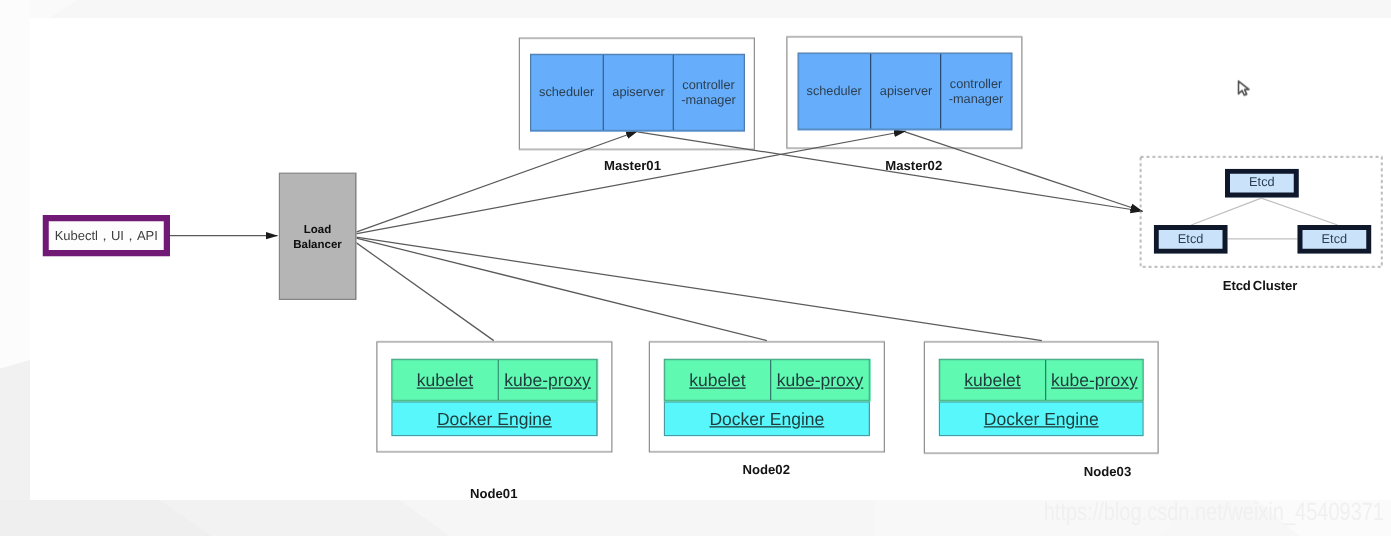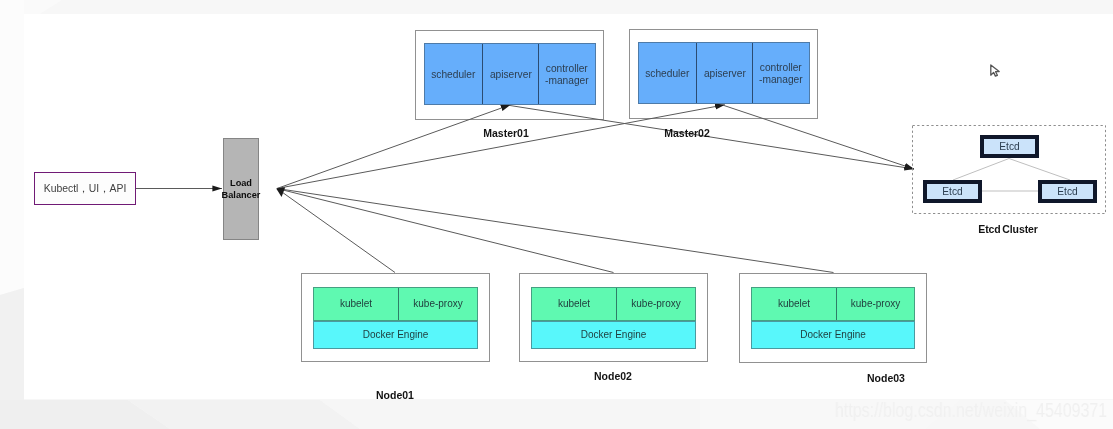--- a/index.html
+++ b/index.html
@@ -10,27 +10,27 @@
   #canvas{position:absolute;left:24px;top:14px;width:1089px;height:385px;background:#ffffff;z-index:0;}
   .abs{position:absolute;box-sizing:border-box;z-index:6;will-change:transform;}
   .outerbox{position:absolute;box-sizing:border-box;border:1px solid #919191;background:#ffffff;z-index:2;}
   .cell{position:absolute;box-sizing:border-box;display:flex;align-items:center;justify-content:center;
         text-align:center;line-height:1.15;color:#27313a;white-space:pre-line;will-change:transform;}
   .caption{position:absolute;z-index:7;font-weight:bold;font-size:10.5px;color:#141414;text-align:left;
            white-space:nowrap;transform:translateX(-50%);will-change:transform;letter-spacing:0px;}
   #wiresvg{position:absolute;left:0;top:0;width:1113px;height:429px;pointer-events:none;z-index:4;}
   .wm{position:absolute;z-index:1;font-size:20px;color:#f0f0f0;white-space:nowrap;
       transform:scaleX(0.8);will-change:transform;transform-origin:0 0;}
-  .clientbox{position:absolute;z-index:6;box-sizing:border-box;border:1px solid #701a75;background:#fdfdfd;
+  .clientbox{position:absolute;z-index:6;box-sizing:border-box;border:5px solid #701a75;background:#fdfdfd;
              display:flex;align-items:center;justify-content:center;font-size:10.4px;color:#3f3f3f;will-change:transform;}
   .lbbox{position:absolute;z-index:6;box-sizing:border-box;border:1px solid #858585;background:#b5b5b5;
          display:flex;flex-direction:column;align-items:center;justify-content:center;
          font-size:9.2px;font-weight:bold;color:#0d0d0d;line-height:1.2;letter-spacing:0px;padding-top:1px;will-change:transform;}
   .mcell{font-size:10.2px;color:#2c3e50;padding-top:2px;filter:blur(0px);}
-  .ncell{font-size:10px;color:#1f3b3b;filter:blur(0px);}
+  .ncell{font-size:14px;color:#1f3b3b;filter:blur(0px);text-decoration:underline;}
   .etcdbox{position:absolute;z-index:6;box-sizing:border-box;border:4px solid #0f172a;background:#cbe3fa;
            display:flex;align-items:center;justify-content:center;font-size:10.2px;color:#2c3e50;filter:blur(0px);}
 </style>
 </head>
 <body>
 
 <div id="root">
 <svg class="abs" style="left:0;top:0;width:1113px;height:429px;z-index:0;" viewBox="0 0 1113 429">
   <rect x="0" y="0" width="1113" height="429" fill="#f7f7f7"></rect>
   <polygon points="0,0 24,0 24,288 0,295" fill="#fcfcfc"></polygon>
@@ -61,40 +61,40 @@
 <line x1="724" y1="105.5" x2="914" y2="169" marker-end="url(#ah)"></line>
 </g>
 <polygon points="276.2,188.5 285.2,187.3 281.6,197.0" fill="#1b1b1b"></polygon>
 <g stroke="#bfbfbf" stroke-width="1" fill="none">
 <line x1="1009" y1="158.5" x2="953" y2="180"></line>
 <line x1="1009" y1="158.5" x2="1070" y2="180"></line>
 <line x1="982" y1="191" x2="1038" y2="191"></line>
 </g>
 </svg>
 <div class="clientbox" style="left:34px;top:172px;width:102px;height:33px;">Kubectl，UI，API</div>
-<div class="lbbox" style="left:223px;top:138px;width:36px;height:102px;">
+<div class="lbbox" style="left:223px;top:138px;width:62px;height:102px;">
   <span>Load</span>
   <span>Balancer</span>
 </div>
 <div class="outerbox" style="left:415px;top:30px;width:189px;height:90px;"></div>
 <div class="abs" style="left:424px;top:43px;width:172px;height:62px;border:1px solid #4e7ba8;background:#66aefb;">
   <div class="cell mcell" style="left:0.0px;top:0px;width:56.67px;height:100%;">scheduler</div>
   <div class="cell mcell" style="left:56.67px;top:0px;width:56.67px;height:100%;border-left:1px solid #2b4c72;">apiserver</div>
   <div class="cell mcell" style="left:113.33px;top:0px;width:56.67px;height:100%;border-left:1px solid #2b4c72;">controller
 -manager</div>
 </div>
 <div class="caption" style="left:506px;top:127.3px;">Master01</div>
 <div class="outerbox" style="left:629px;top:29px;width:189px;height:90px;"></div>
 <div class="abs" style="left:638px;top:42px;width:172px;height:62px;border:1px solid #4e7ba8;background:#66aefb;">
   <div class="cell mcell" style="left:0.0px;top:0px;width:56.67px;height:100%;">scheduler</div>
   <div class="cell mcell" style="left:56.67px;top:0px;width:56.67px;height:100%;border-left:1px solid #2b4c72;">apiserver</div>
   <div class="cell mcell" style="left:113.33px;top:0px;width:56.67px;height:100%;border-left:1px solid #2b4c72;">controller
 -manager</div>
 </div>
-<div class="caption" style="left:687px;top:126.8px;">Master02</div>
+<div class="caption" style="left:731px;top:126.8px;">Master02</div>
 <div class="outerbox" style="left:301px;top:273px;width:189px;height:89px;"></div>
 <div class="abs" style="left:313px;top:287px;width:165px;height:62px;">
   <div class="abs" style="left:0;top:0;width:100%;height:34px;border:1px solid #45a082;background:#5ff9b1;">
     <div class="cell ncell" style="left:0px;top:0;width:84px;height:100%;">kubelet</div>
     <div class="cell ncell" style="left:84px;top:0;width:79px;height:100%;border-left:1px solid #2f7d68;">kube-proxy</div>
   </div>
   <div class="cell ncell" style="left:0;top:34px;width:100%;height:28px;border:1px solid #4b9aa0;background:#58f7fb;">Docker Engine</div>
 </div>
 <div class="caption" style="left:394.5px;top:389px;">Node01</div>
 <div class="outerbox" style="left:519px;top:273px;width:189px;height:89px;"></div>

